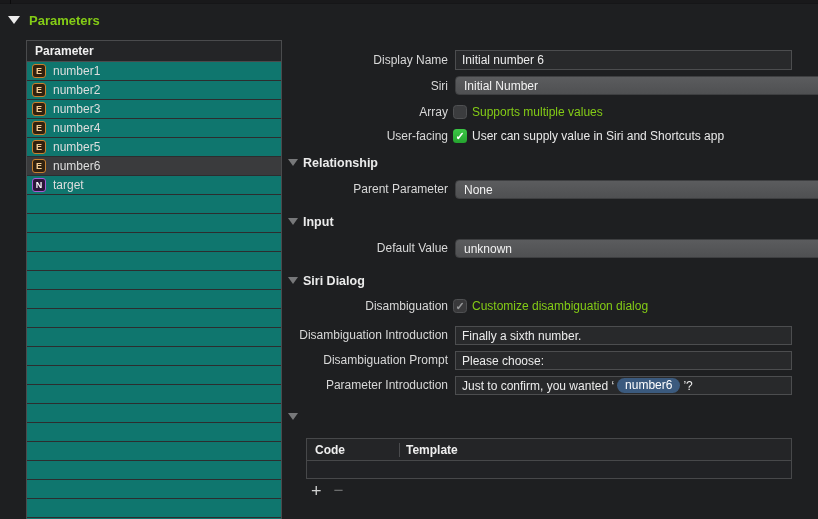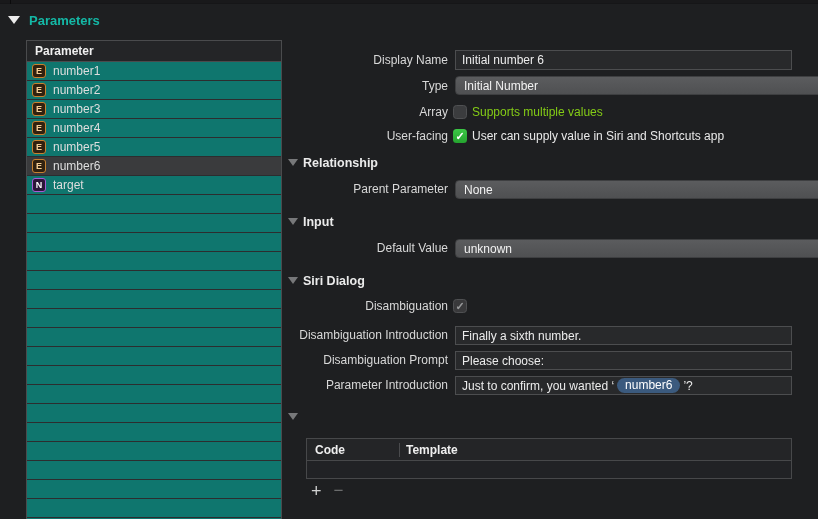--- a/index.html
+++ b/index.html
@@ -7,21 +7,21 @@
               font-family:"Liberation Sans", sans-serif; }
   .screen { position:relative; width:818px; height:519px; background:#1e1f21; color:#dcdcdc; font-size:12px; }
 
   
   .top-strip { position:absolute; left:0; top:0; width:818px; height:4px; background:#19191b; border-bottom:1px solid #161618; }
   .top-notch { position:absolute; left:10px; top:0; width:1px; height:4px; background:#0b0b0c; }
 
   
   .main-header { position:absolute; left:8px; top:12px; height:16px; display:flex; align-items:center; gap:9px; }
   .tri-main { width:0; height:0; border-left:6px solid transparent; border-right:6px solid transparent; border-top:8px solid #ececec; }
-  .main-title { font-weight:bold; font-size:13px; color:#14b8a6; white-space:nowrap; }
+  .main-title { font-weight:bold; font-size:13px; color:#84cc16; white-space:nowrap; }
 
   
   .param-table { position:absolute; left:26px; top:40px; width:256px; height:479px;
                  border:1px solid #4a4b4d; border-bottom:none; background:#0f766e; overflow:hidden; }
   .param-table-header { height:21px; background:#242527; border-bottom:1px solid #4a4b4d;
                         display:flex; align-items:center; padding-left:8px; font-weight:bold; color:#efefef; }
   .param-row { height:19px; display:flex; align-items:center; gap:7px; padding-left:5px;
                border-bottom:1px solid #2c2d2f; color:#dedede; }
   .param-row.selected { background:#3a3b3d; }
   .badge { width:14px; height:14px; border-radius:3px; border:1.5px solid; flex:0 0 auto;
@@ -138,21 +138,21 @@
         <div class="param-row"></div>
         <div class="param-row"></div>
       </div>
   </div>
 
   <div class="flabel" style="top:52px">Display Name</div>
   <div class="textfield" style="top:50px; height:20px">
     <span>Initial number 6</span>
   </div>
 
-  <div class="flabel" style="top:78px">Type</div>
+  <div class="flabel" style="top:78px">Siri</div>
   <div class="popup" style="top:76px">
     <span class="popup-value">Initial Number</span>
     <span class="popup-stepper">
       <span class="chev up"></span>
       <span class="chev down"></span>
     </span>
   </div>
 
   <div class="flabel" style="top:104px">Array</div>
   <div class="cb off-dim" style="top:105px"></div>
@@ -188,20 +188,21 @@
     </span>
   </div>
 
   <span class="tri-sec" style="top:277px"></span>
   <div class="shead" style="top:273px">Siri Dialog</div>
 
   <div class="flabel" style="top:298px">Disambiguation</div>
   <div class="cb on-dim" style="top:299px">
     <span>✓</span>
   </div>
+  <div class="cb-label dim" style="top:298px">Customize disambiguation dialog</div>
 
   <div class="flabel" style="top:327px">Disambiguation Introduction</div>
   <div class="textfield" style="top:326px">
     <span>Finally a sixth number.</span>
   </div>
 
   <div class="flabel" style="top:352px">Disambiguation Prompt</div>
   <div class="textfield" style="top:351px">
     <span>Please choose:</span>
   </div>

